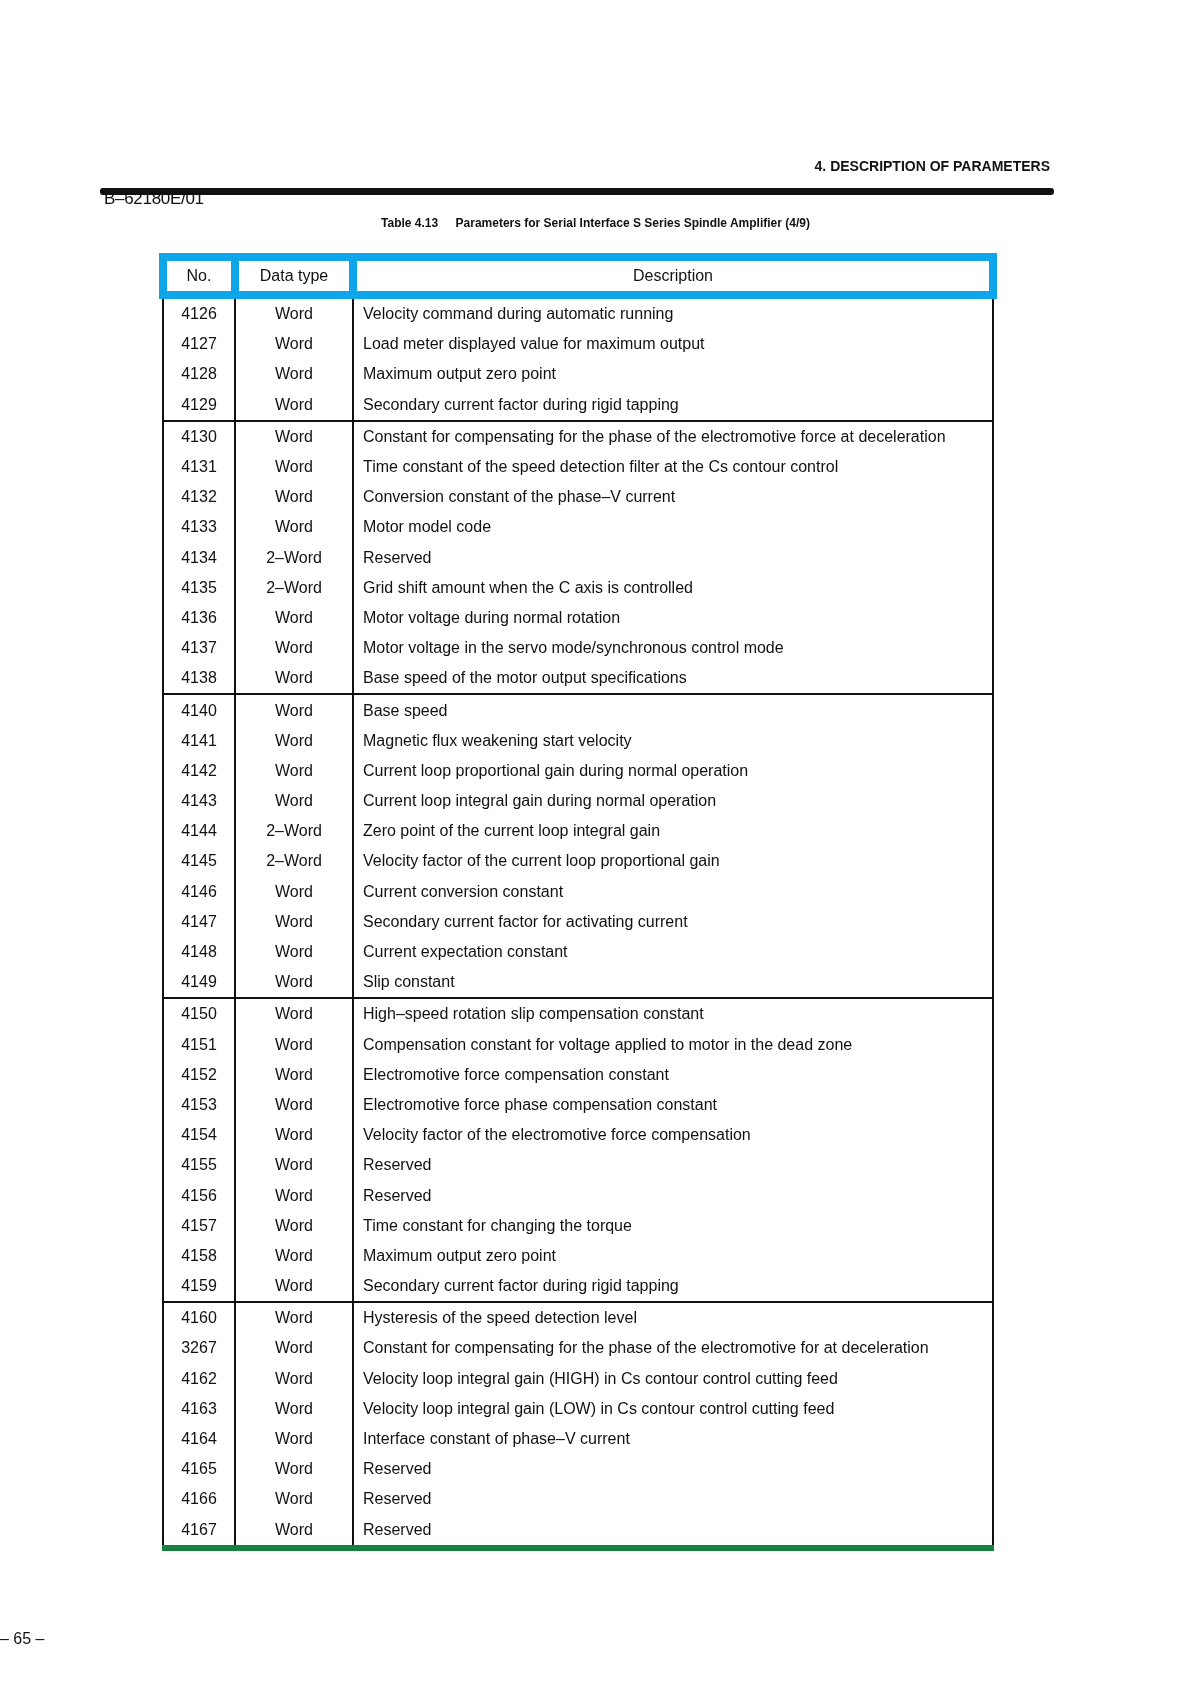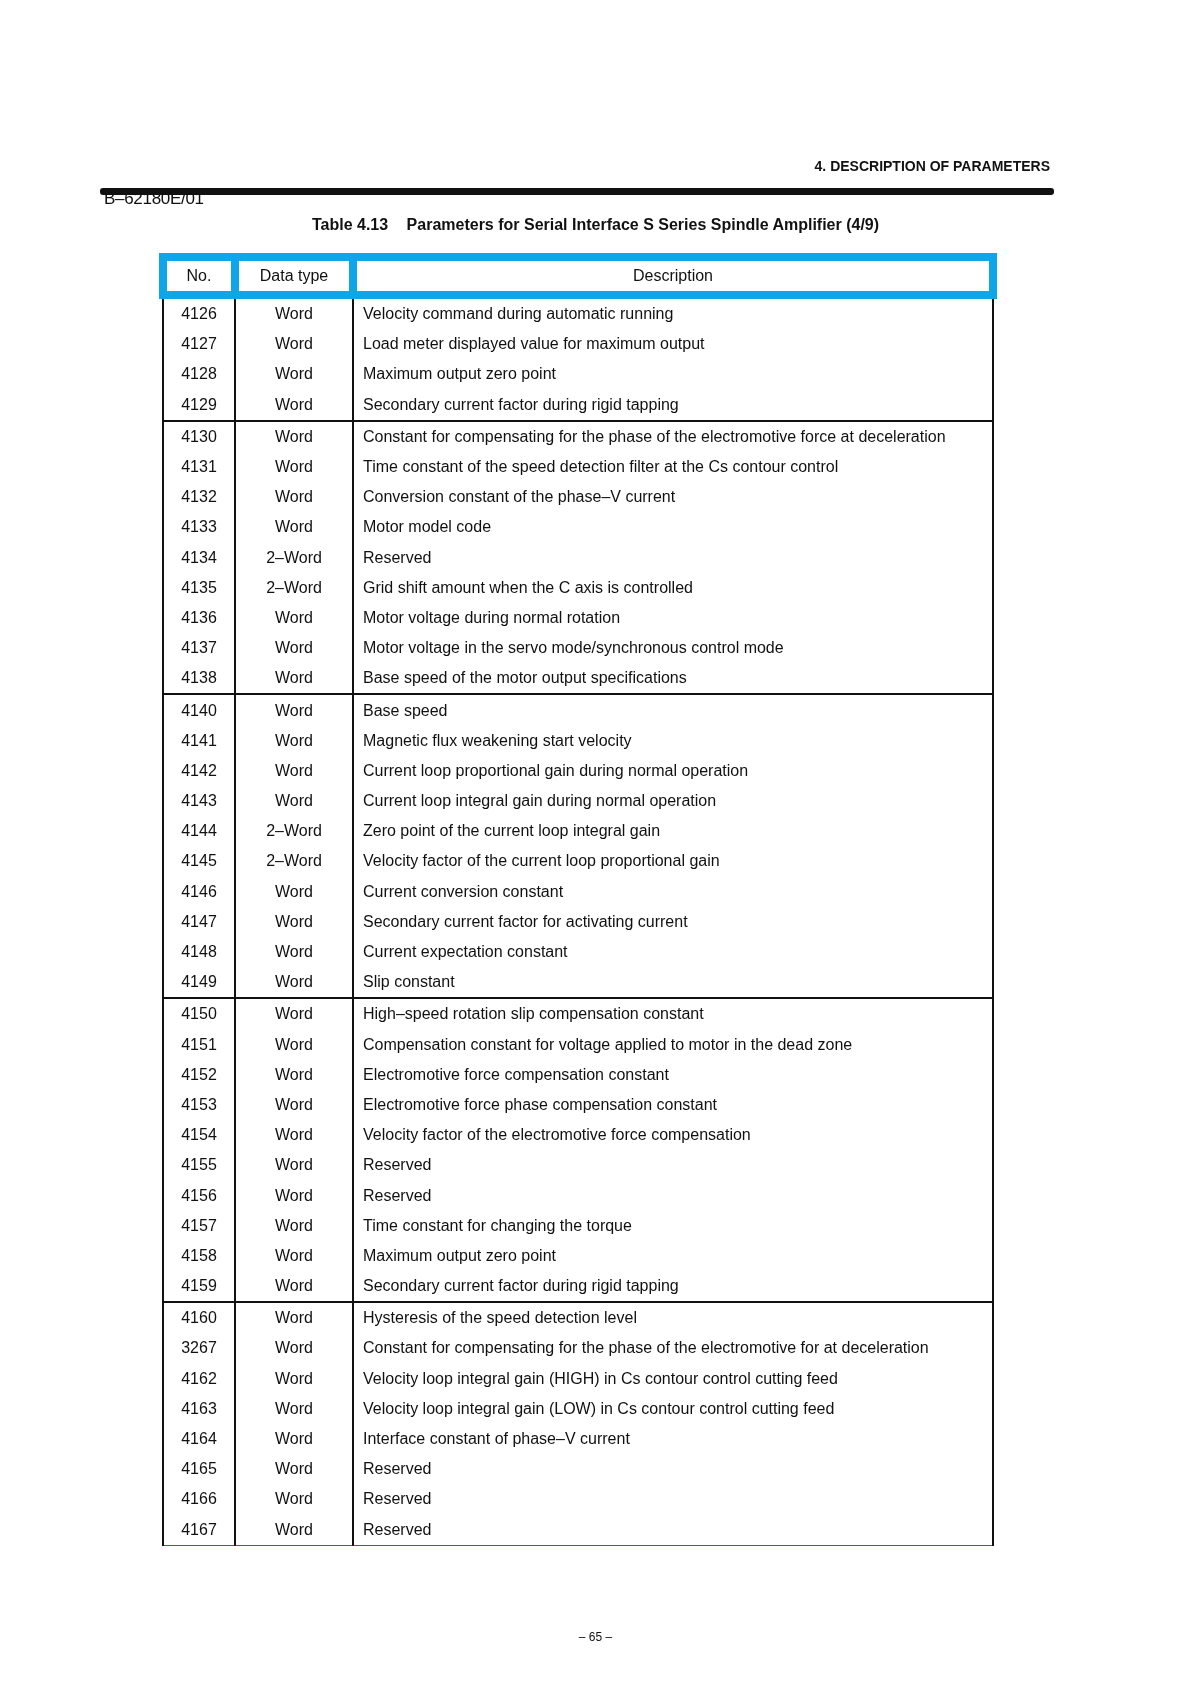--- a/index.html
+++ b/index.html
@@ -3,33 +3,33 @@
 <meta charset="utf-8">
 <style>
   html, body { margin: 0; padding: 0; background: #ffffff; }
   body { width: 1191px; height: 1684px; position: relative; overflow: hidden;
          font-family: "Liberation Sans", sans-serif; color: #111; }
   .header { position: absolute; left: 104px; top: 158px; width: 946px; height: 26px; }
   .doc-code { position: absolute; left: 0; top: 0; font-weight: normal; font-size: 17px; letter-spacing: -0.3px; margin-top: 31px; }
   .section-title { position: absolute; right: 0; top: 0; font-weight: bold; font-size: 14px; }
   .rule { position: absolute; left: 100px; top: 188px; width: 954px; height: 7px; background: #111; border-radius: 3px; }
   .caption { position: absolute; left: 0; width: 1191px; top: 216px; text-align: center;
-             font-weight: bold; font-size: 16px; }
+             font-weight: bold; font-size: 12px; }
   .caption .num { margin-right: 14px; }
   table { position: absolute; left: 159px; top: 253px; width: 838px; border-collapse: collapse;
           font-size: 16px; }
   th, td { padding: 0; height: 30.2px; line-height: 30px; }
   th { font-weight: normal; border: 8px solid #0ea5e9; height: 28px; margin-top: 24px; }
   td { border-left: 2px solid #111; border-right: 2px solid #111; }
   td.no, th.no { width: 64px; text-align: center; }
   td.type, th.type { width: 110px; text-align: center; }
   td.desc { padding-left: 9px; text-align: left; white-space: nowrap; }
   tr.group-start td { border-top: 2px solid #111; }
-  tr.last td { border-bottom: 1px solid #15803d; }
-  .page-num { position: absolute; left: 0; width: 1191px; top: 1630px; text-align: center; font-size: 12px; }
+  tr.last td { border-bottom: 6px solid #15803d; }
+  .page-num { position: absolute; left: 0; width: 1191px; top: 1630px; text-align: left; font-size: 16px; }
 </style>
 </head>
 <body>
 
 <div class="header">
   <span class="doc-code">B–62180E/01</span>
   <span class="section-title">4. DESCRIPTION OF PARAMETERS</span>
 </div>
 <div class="rule"></div>
 

